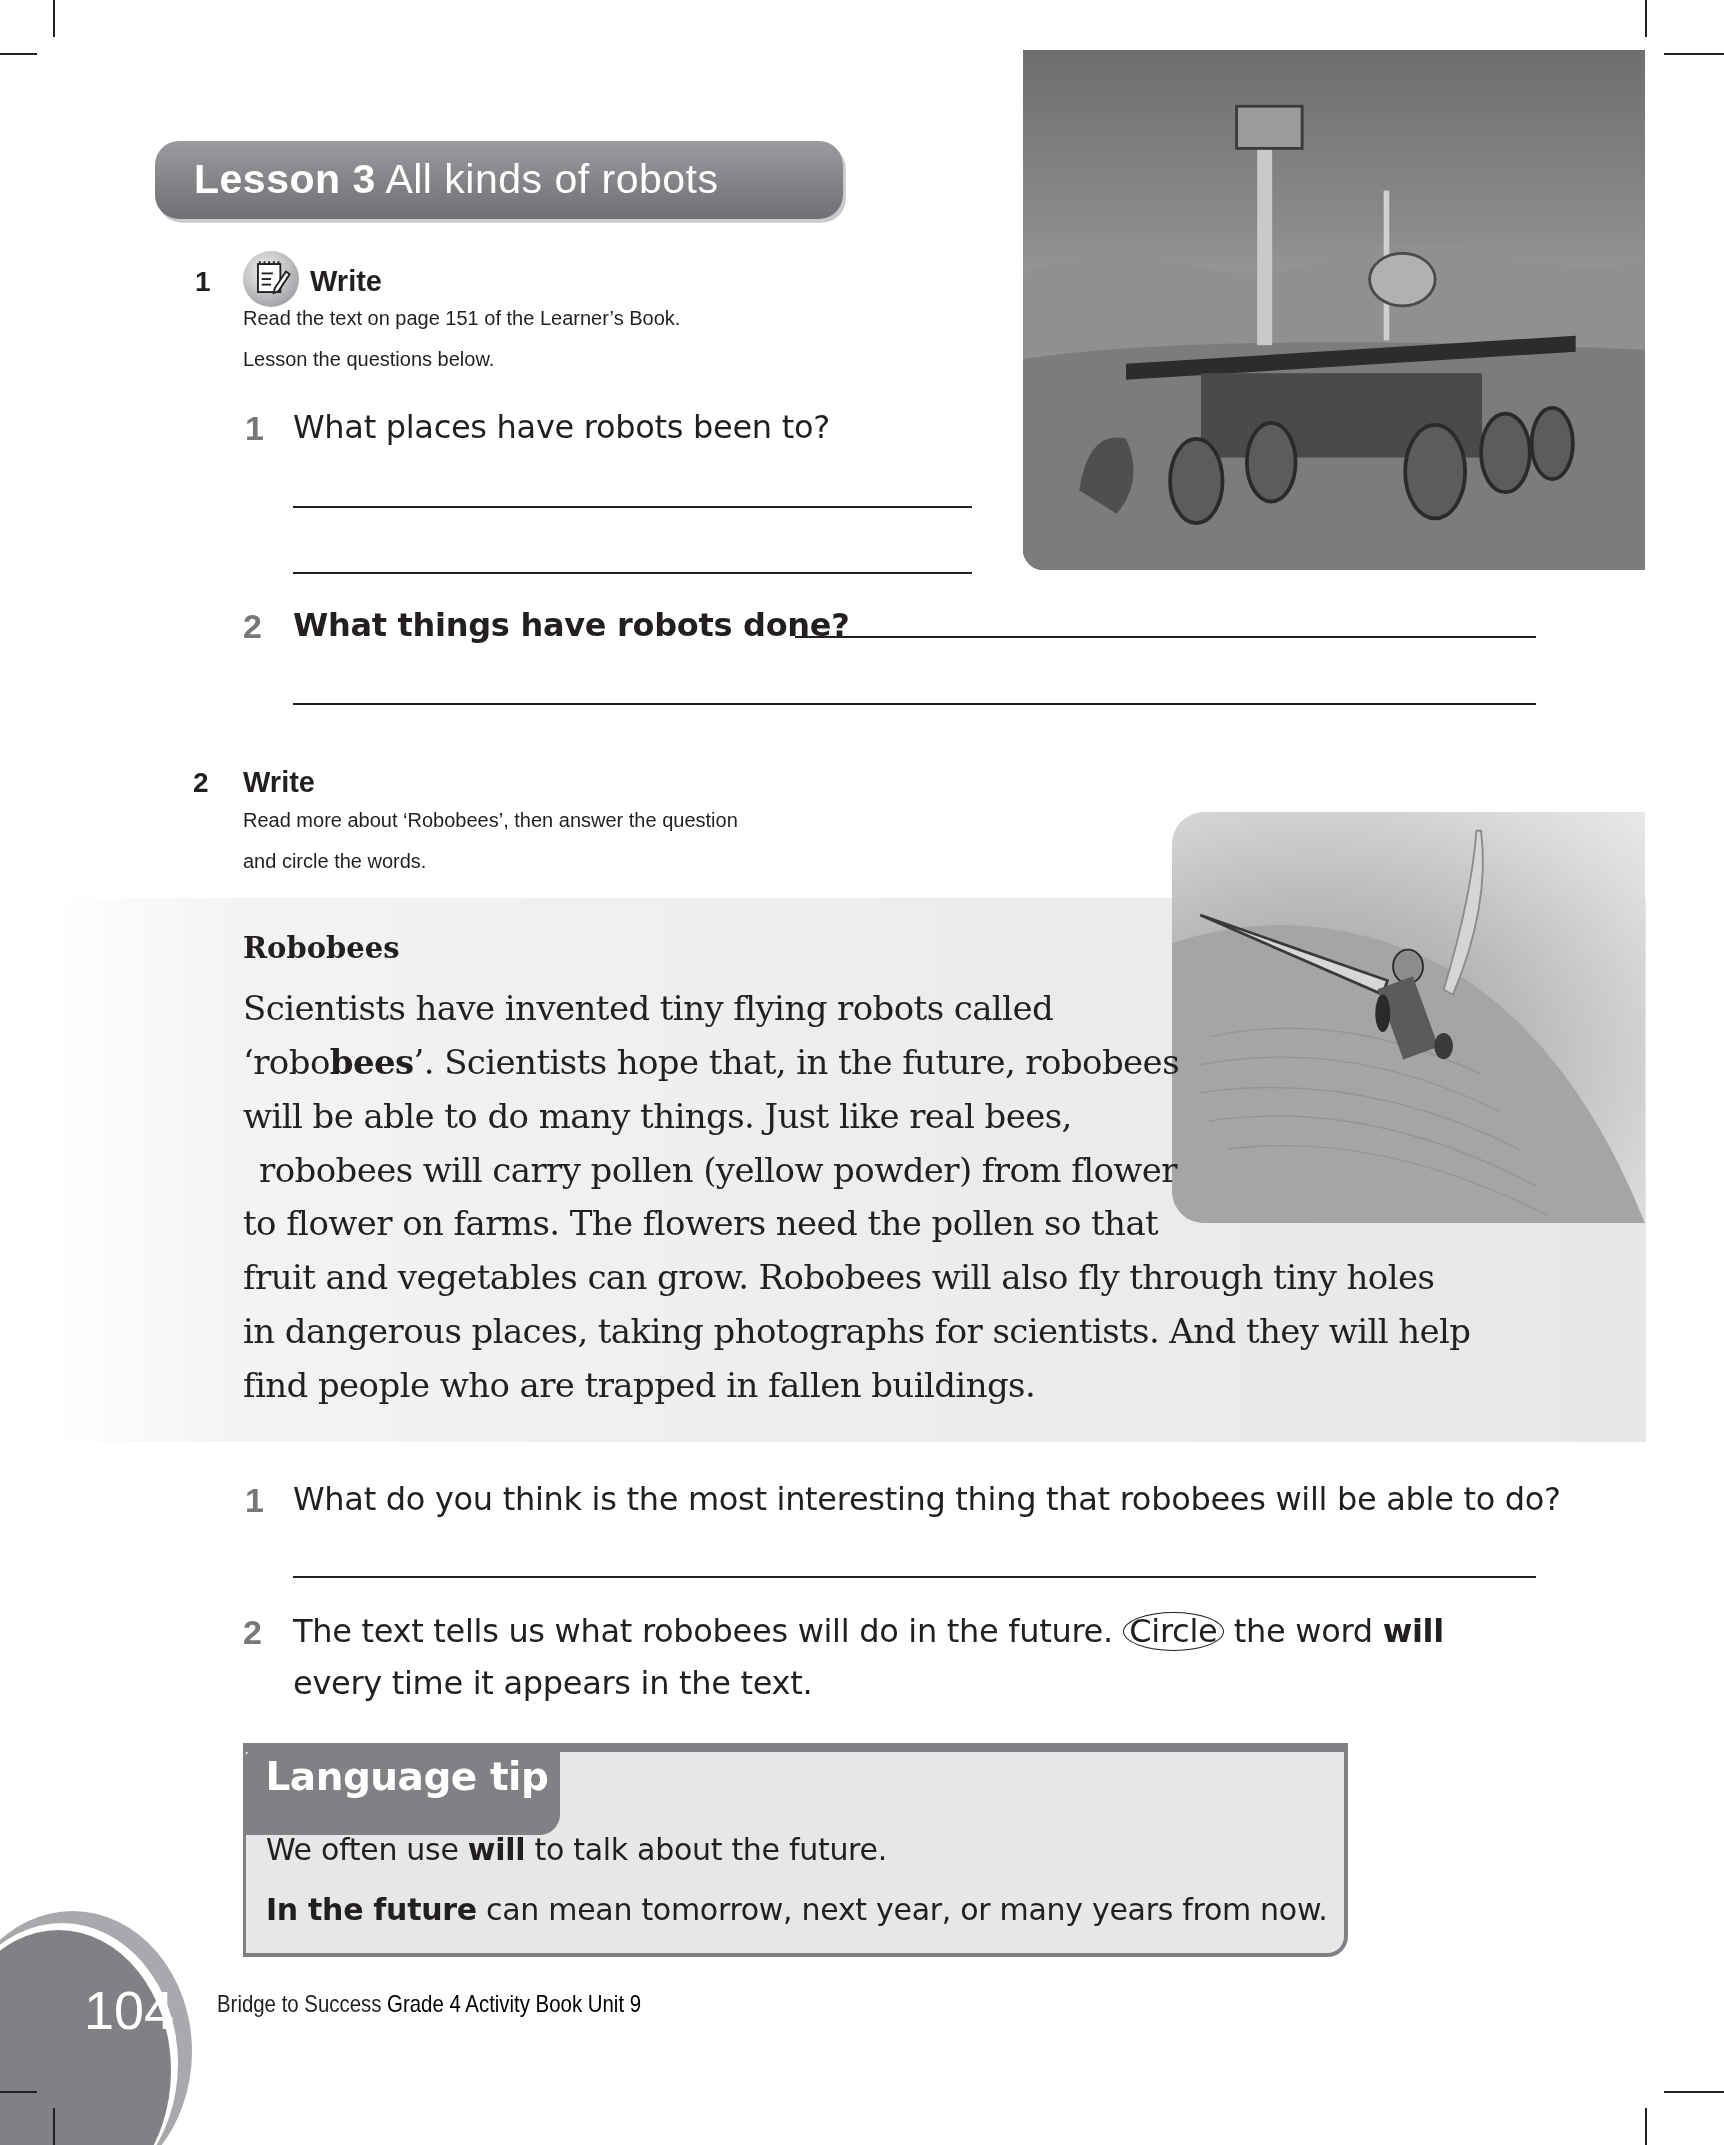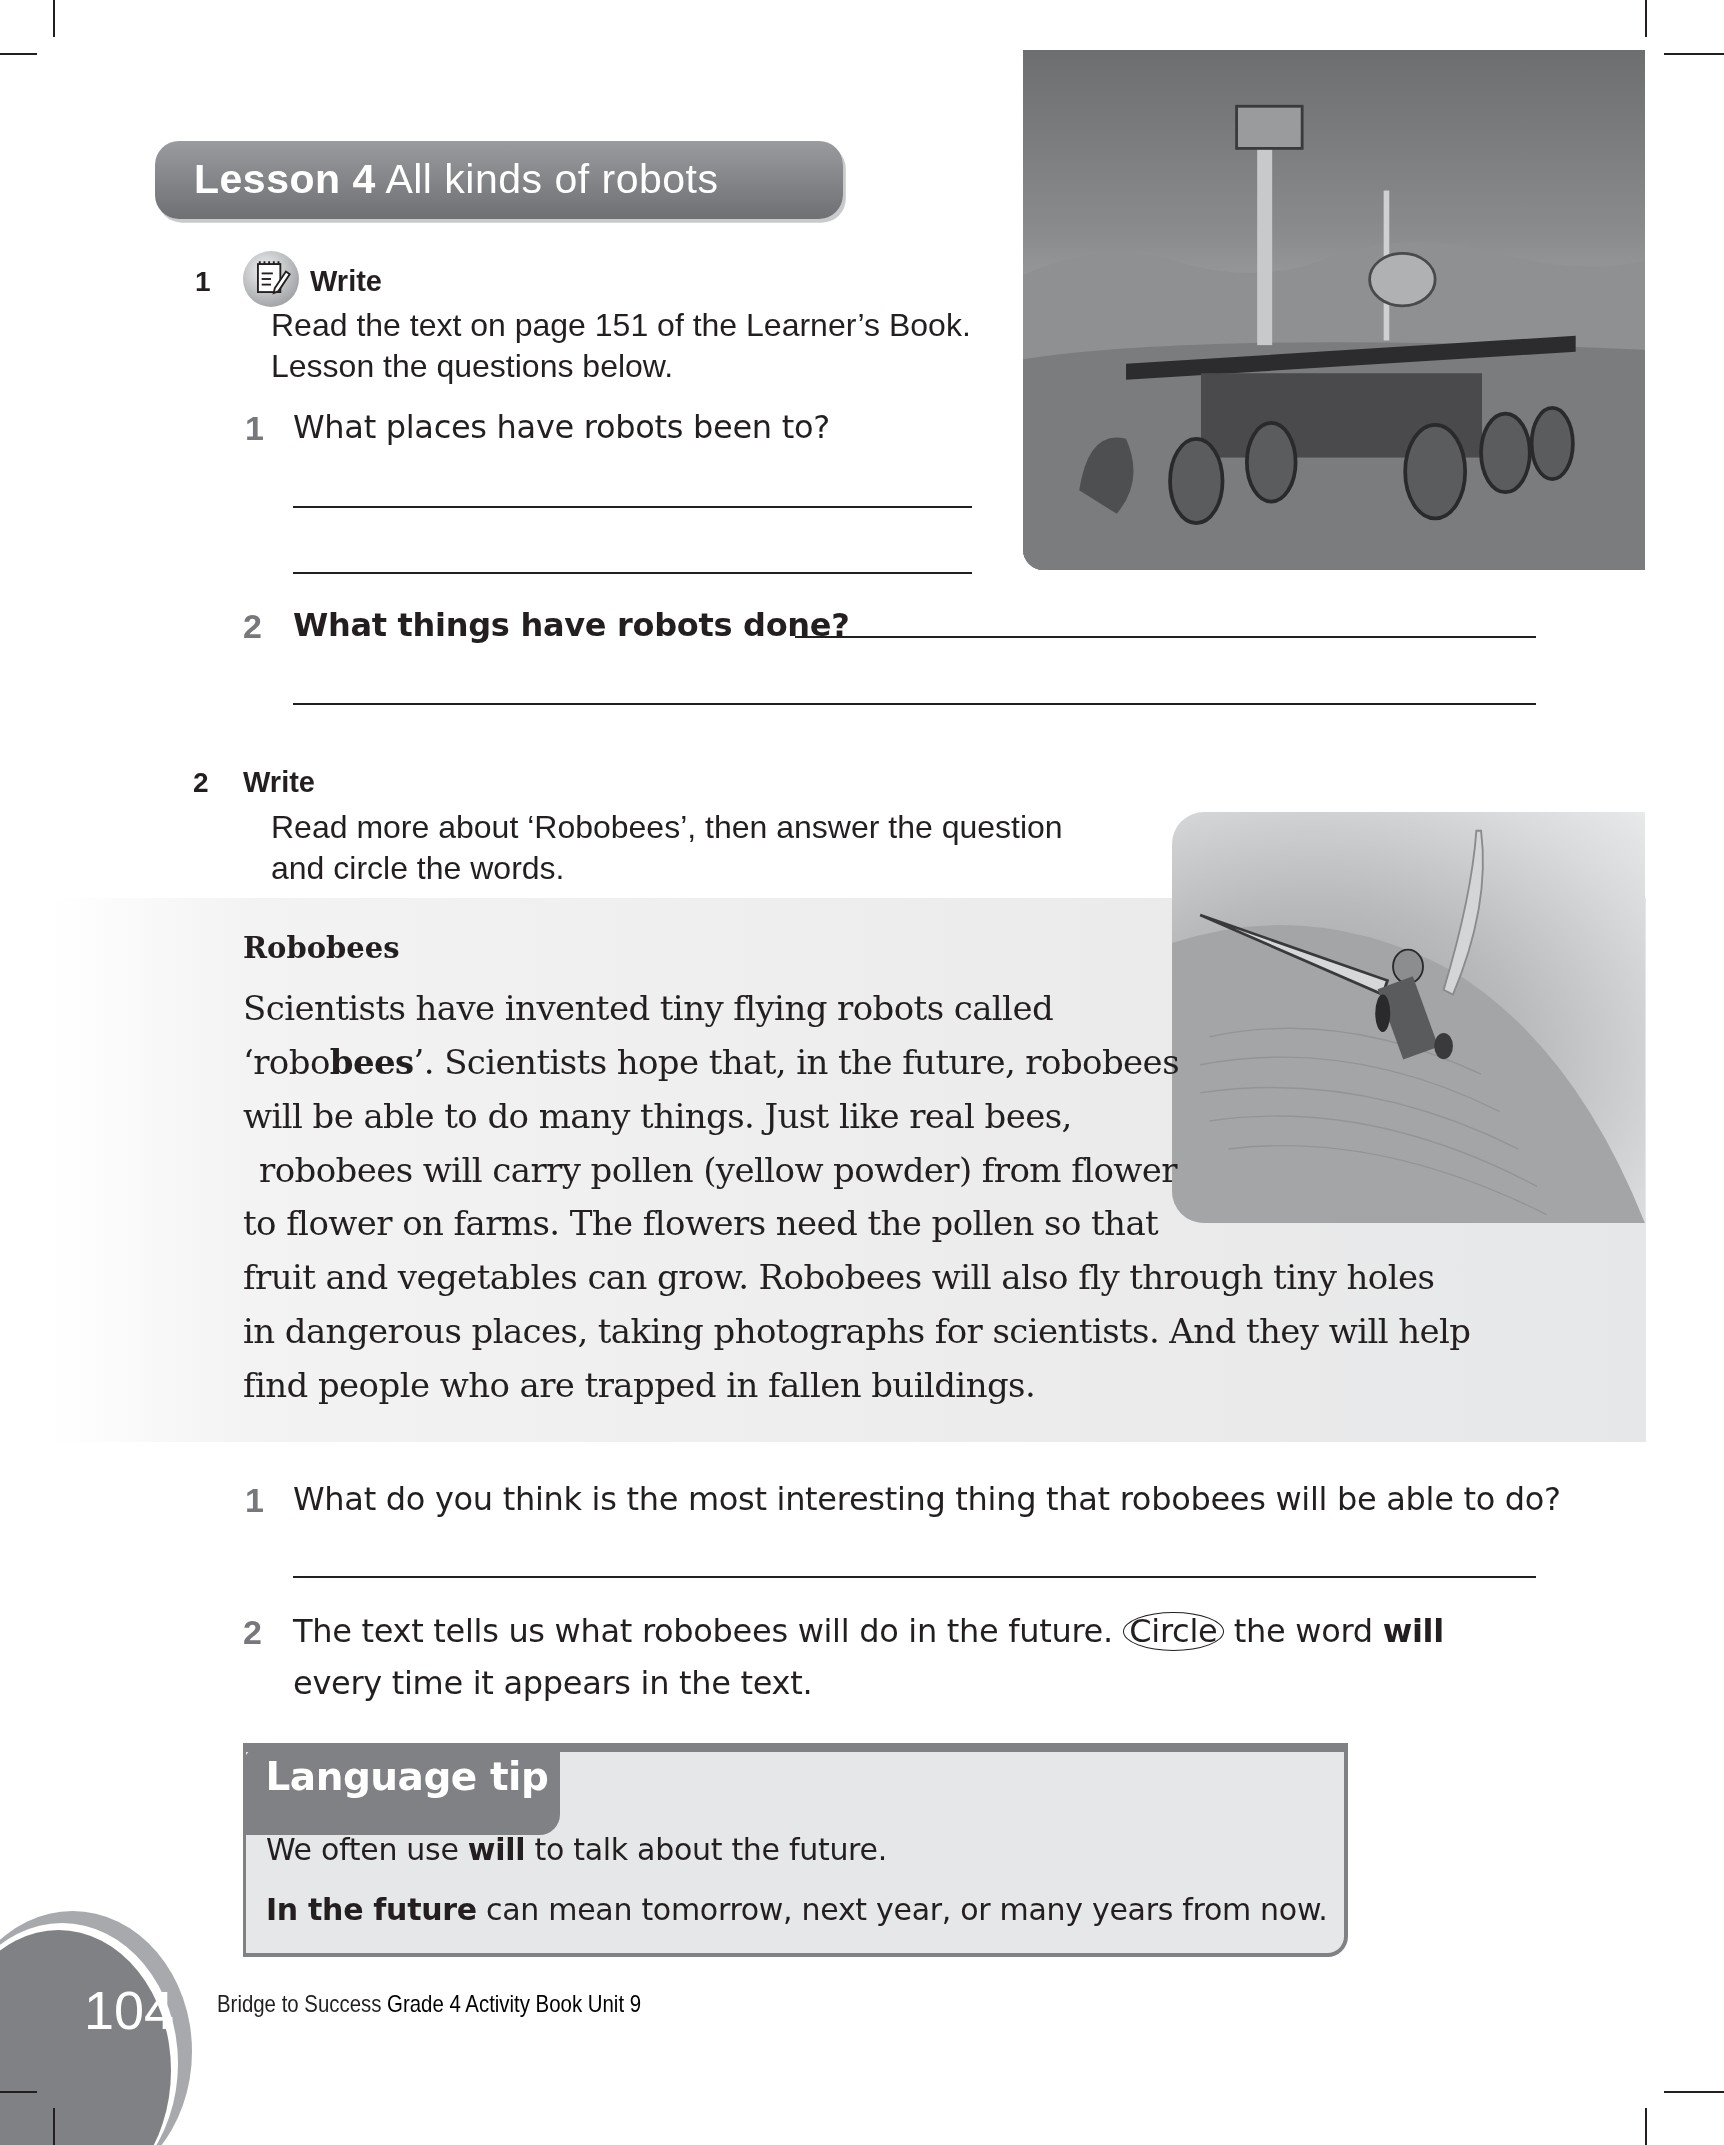--- a/index.html
+++ b/index.html
@@ -10,21 +10,21 @@
   .crop { position: absolute; background: #231f20; }
 
   
   #title-pill { left: 155px; top: 141px; width: 688px; height: 78px; border-radius: 24px;
     background: linear-gradient(#9a9b9e, #808184 60%, #6f7073); box-shadow: 2.8px 3.7px 0 #c9cacc; }
   #title-pill span.t { position: absolute; left: 39px; top: 15px; font-size: 41px; color: #ffffff; font-family: "Liberation Sans", sans-serif; letter-spacing: 0.5px; white-space: nowrap; }
   #title-pill b { font-weight: bold; }
 
   .num { font-family: "Liberation Sans", sans-serif; font-weight: bold; font-size: 28px; color: #231f20; }
   .activity-label { font-family: "Liberation Sans", sans-serif; font-weight: bold; font-size: 29px; color: #231f20; text-align: right; }
-  .instr { font-family: "Liberation Sans", sans-serif; font-size: 32px; color: #231f20; white-space: nowrap; margin-left: 28px; }
+  .instr { font-family: "Liberation Sans", sans-serif; font-size: 20px; color: #231f20; white-space: nowrap; }
   .q-num { font-family: "Liberation Sans", sans-serif; font-size: 34px; color: #77787b; font-weight: bold; }
   .q-text { font-family: "DejaVu Sans", sans-serif; font-size: 32px; color: #231f20; white-space: nowrap; letter-spacing: -0.3px; }
   .line { position: absolute; height: 1.9px; background: #231f20; }
 
   
   #write-icon { left: 243px; top: 251px; width: 56px; height: 56px; border-radius: 50%;
     background: radial-gradient(circle at 40% 35%, #f2f2f2, #a7a9ac 70%, #8a8b8e); }
 
   
   .photo { position: absolute; overflow: hidden; }
@@ -81,21 +81,21 @@
       <ellipse cx="265" cy="440" rx="26" ry="42"></ellipse>
       <ellipse cx="440" cy="450" rx="32" ry="50"></ellipse>
       <ellipse cx="515" cy="430" rx="26" ry="42"></ellipse>
       <ellipse cx="565" cy="420" rx="22" ry="38"></ellipse>
     </g>
     <path d="M60 470 Q70 405 110 415 Q130 460 100 495 Z" fill="#4e4f51"></path>
   </svg>
 </div>
 
 <div id="title-pill" class="abs">
-  <span class="t"><b>Lesson 4</b> <span>All kinds of robots</span></span>
+  <span class="t"><b>Lesson 3</b> <span>All kinds of robots</span></span>
 </div>
 
 <div class="abs num" style="left:195px;top:266px;">1</div>
 <div id="write-icon" class="abs">
   <svg width="56" height="56" viewBox="0 0 60 60">
     <rect x="16" y="14" width="24" height="30" fill="#ffffff" stroke="#231f20" stroke-width="2"></rect>
     <line x1="20" y1="24" x2="32" y2="24" stroke="#231f20" stroke-width="2"></line>
     <line x1="20" y1="30" x2="30" y2="30" stroke="#231f20" stroke-width="2"></line>
     <line x1="20" y1="36" x2="30" y2="36" stroke="#231f20" stroke-width="2"></line>
     <path d="M18 14 v-3 M23 14 v-3 M28 14 v-3 M33 14 v-3 M38 14 v-3" stroke="#231f20" stroke-width="2"></path>

